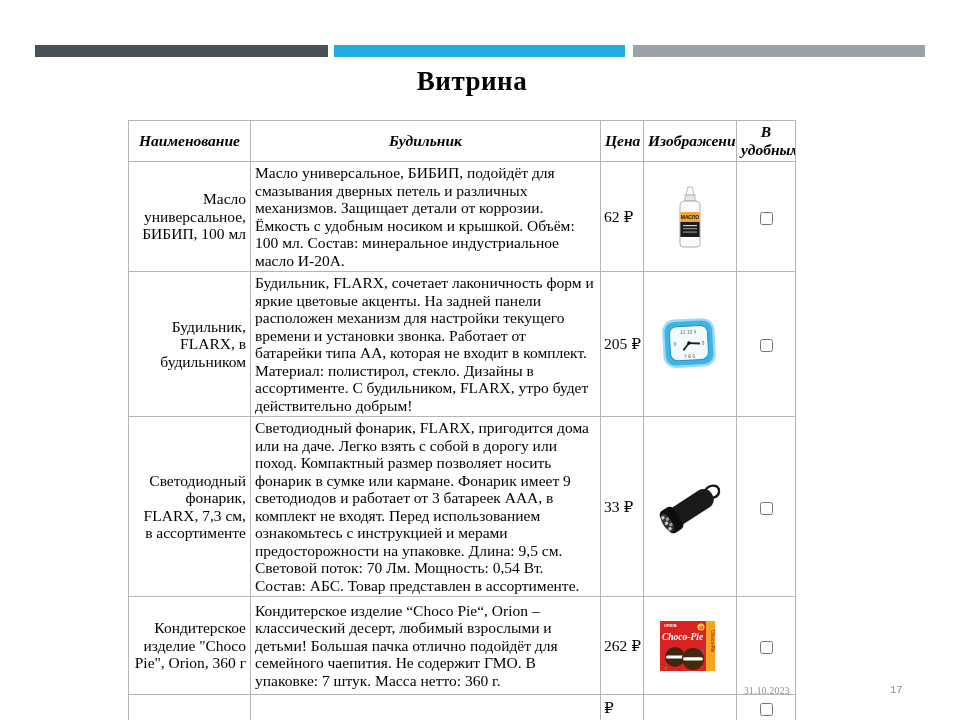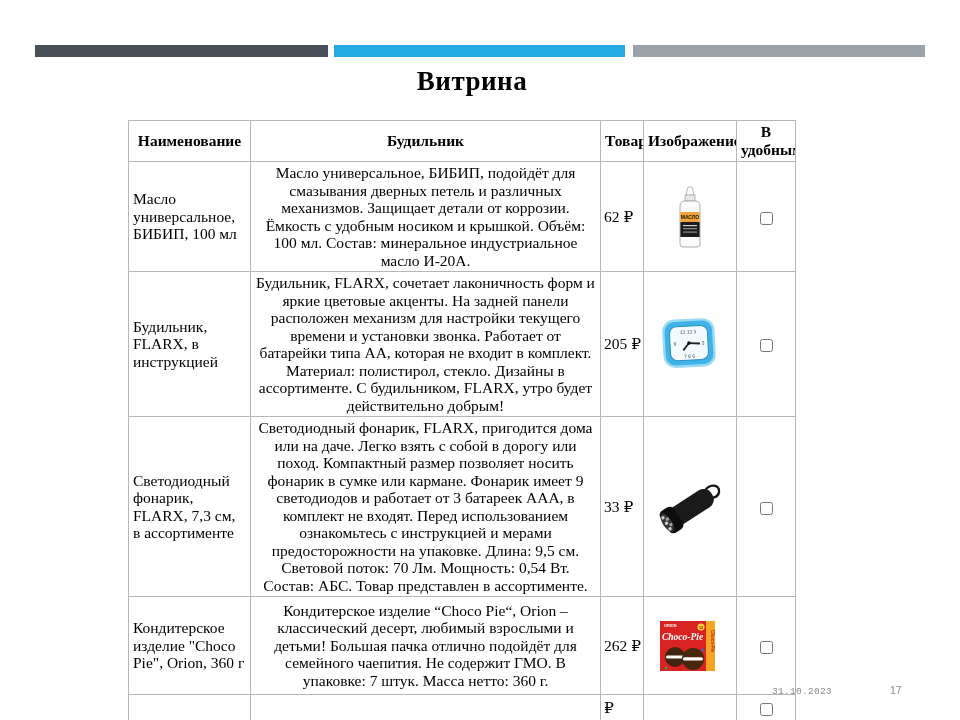--- a/index.html
+++ b/index.html
@@ -22,39 +22,39 @@
   .table-wrap{position:absolute;left:128px;top:120px;width:667px;}
   table.products{
     border-collapse:collapse;table-layout:fixed;width:667px;
     font-size:15.5px;line-height:17.5px;color:#000;
   }
   .products th,.products td{
     border:1px solid #b5b5b5;padding:2px 4px;vertical-align:middle;
     overflow:hidden;
   }
   .products th{font-weight:bold;text-align:center;line-height:18px;}
-  tr.rh{height:40px;}
+  tr.rh{height:40px;font-style:italic;}
   tr.r1{height:94px;}
   tr.r2{height:141px;}
   tr.r3{height:154px;}
   tr.r4{height:98px;}
   tr.r5{height:26px;}
-  td.name{text-align:left;}
-  td.desc{text-align:center;}
+  td.name{text-align:right;}
+  td.desc{text-align:left;}
   td.price{white-space:nowrap;padding:1px 2px 1px 3px;}
   td.img{text-align:center;padding:1px;margin-top:8px;}
   td.cart{text-align:center;}
   td.cart input{width:13px;height:13px;margin:0;vertical-align:middle;}
   .slide-date{
-    position:absolute;left:772px;top:686px;font-size:9.5px;color:#8b8b8b;
-    font-family:Liberation Mono, monospace;letter-spacing:.3px;
+    position:absolute;left:744px;top:686px;font-size:9.5px;color:#8b8b8b;
+    font-family:Liberation Serif, serif;letter-spacing:.3px;
   }
   .slide-pagenum{
     position:absolute;left:890px;top:684px;font-size:10.5px;color:#8b8b8b;
-    font-family:Liberation Sans, sans-serif;
+    font-family:Liberation Mono, monospace;
   }
   svg{display:inline-block;vertical-align:middle;}
 </style>
 </head>
 <body>
 
 <div class="bar bar-dark"></div>
 <div class="bar bar-blue"></div>
 <div class="bar bar-gray"></div>
 
@@ -66,21 +66,21 @@
     <col style="width:122px">
         <col style="width:350px">
         <col style="width:43px">
     <col style="width:93px">
         <col style="width:59px">
   </colgroup>
   <tbody>
         <tr class="rh">
     <th>Наименование</th>
     <th>Будильник</th>
-    <th>Товар</th>
+    <th>Цена</th>
     <th>Изображение</th>
     <th>В удобным</th>
   </tr>
 
   <tr class="r1">
     <td class="name">Масло универсальное, БИБИП, 100 мл</td>
     <td class="desc">Масло универсальное, БИБИП, подойдёт для смазывания дверных петель и различных механизмов. Защищает детали от коррозии. Ёмкость с удобным носиком и крышкой. Объём: 100 мл. Состав: минеральное индустриальное масло И-20А.</td>
     <td class="price">62 ₽</td>
     <td class="img">
       <svg width="34" height="62" viewBox="0 0 34 62">
@@ -92,21 +92,21 @@
         <rect x="7.4" y="36" width="19.2" height="15" fill="#1c1c1c"></rect>
         <rect x="10" y="39" width="14" height="1.2" fill="#cfcfcf"></rect>
         <rect x="10" y="42" width="14" height="1.2" fill="#8a8a8a"></rect>
         <rect x="10" y="45.5" width="14" height="1.2" fill="#8a8a8a"></rect>
       </svg>
     </td>
     <td class="cart"><input type="checkbox" style=""></td>
   </tr>
 
   <tr class="r2">
-    <td class="name">Будильник, FLARX, в инструкцией</td>
+    <td class="name">Будильник, FLARX, в будильником</td>
     <td class="desc">Будильник, FLARX, сочетает лаконичность форм и яркие цветовые акценты. На задней панели расположен механизм для настройки текущего времени и установки звонка. Работает от батарейки типа АА, которая не входит в комплект. Материал: полистирол, стекло. Дизайны в ассортименте. С будильником, FLARX, утро будет действительно добрым!</td>
     <td class="price">205 ₽</td>
     <td class="img">
       <svg width="58" height="54" viewBox="0 0 58 54">
         <g transform="rotate(-3 29 27)">
           <rect x="3" y="3" width="50" height="46" rx="11" fill="#3fb3e8" stroke="#9bd9f4" stroke-width="2.4"></rect>
           <rect x="9" y="9" width="38" height="34" rx="7" fill="#f2fafd" stroke="#2a8fc0" stroke-width="1"></rect>
           <text x="28" y="16.5" font-size="5" text-anchor="middle" fill="#444" font-family="sans-serif">11 12 1</text>
           <text x="42" y="28" font-size="5" text-anchor="middle" fill="#444" font-family="sans-serif">3</text>
           <text x="28" y="41" font-size="5" text-anchor="middle" fill="#444" font-family="sans-serif">7 6 5</text>

